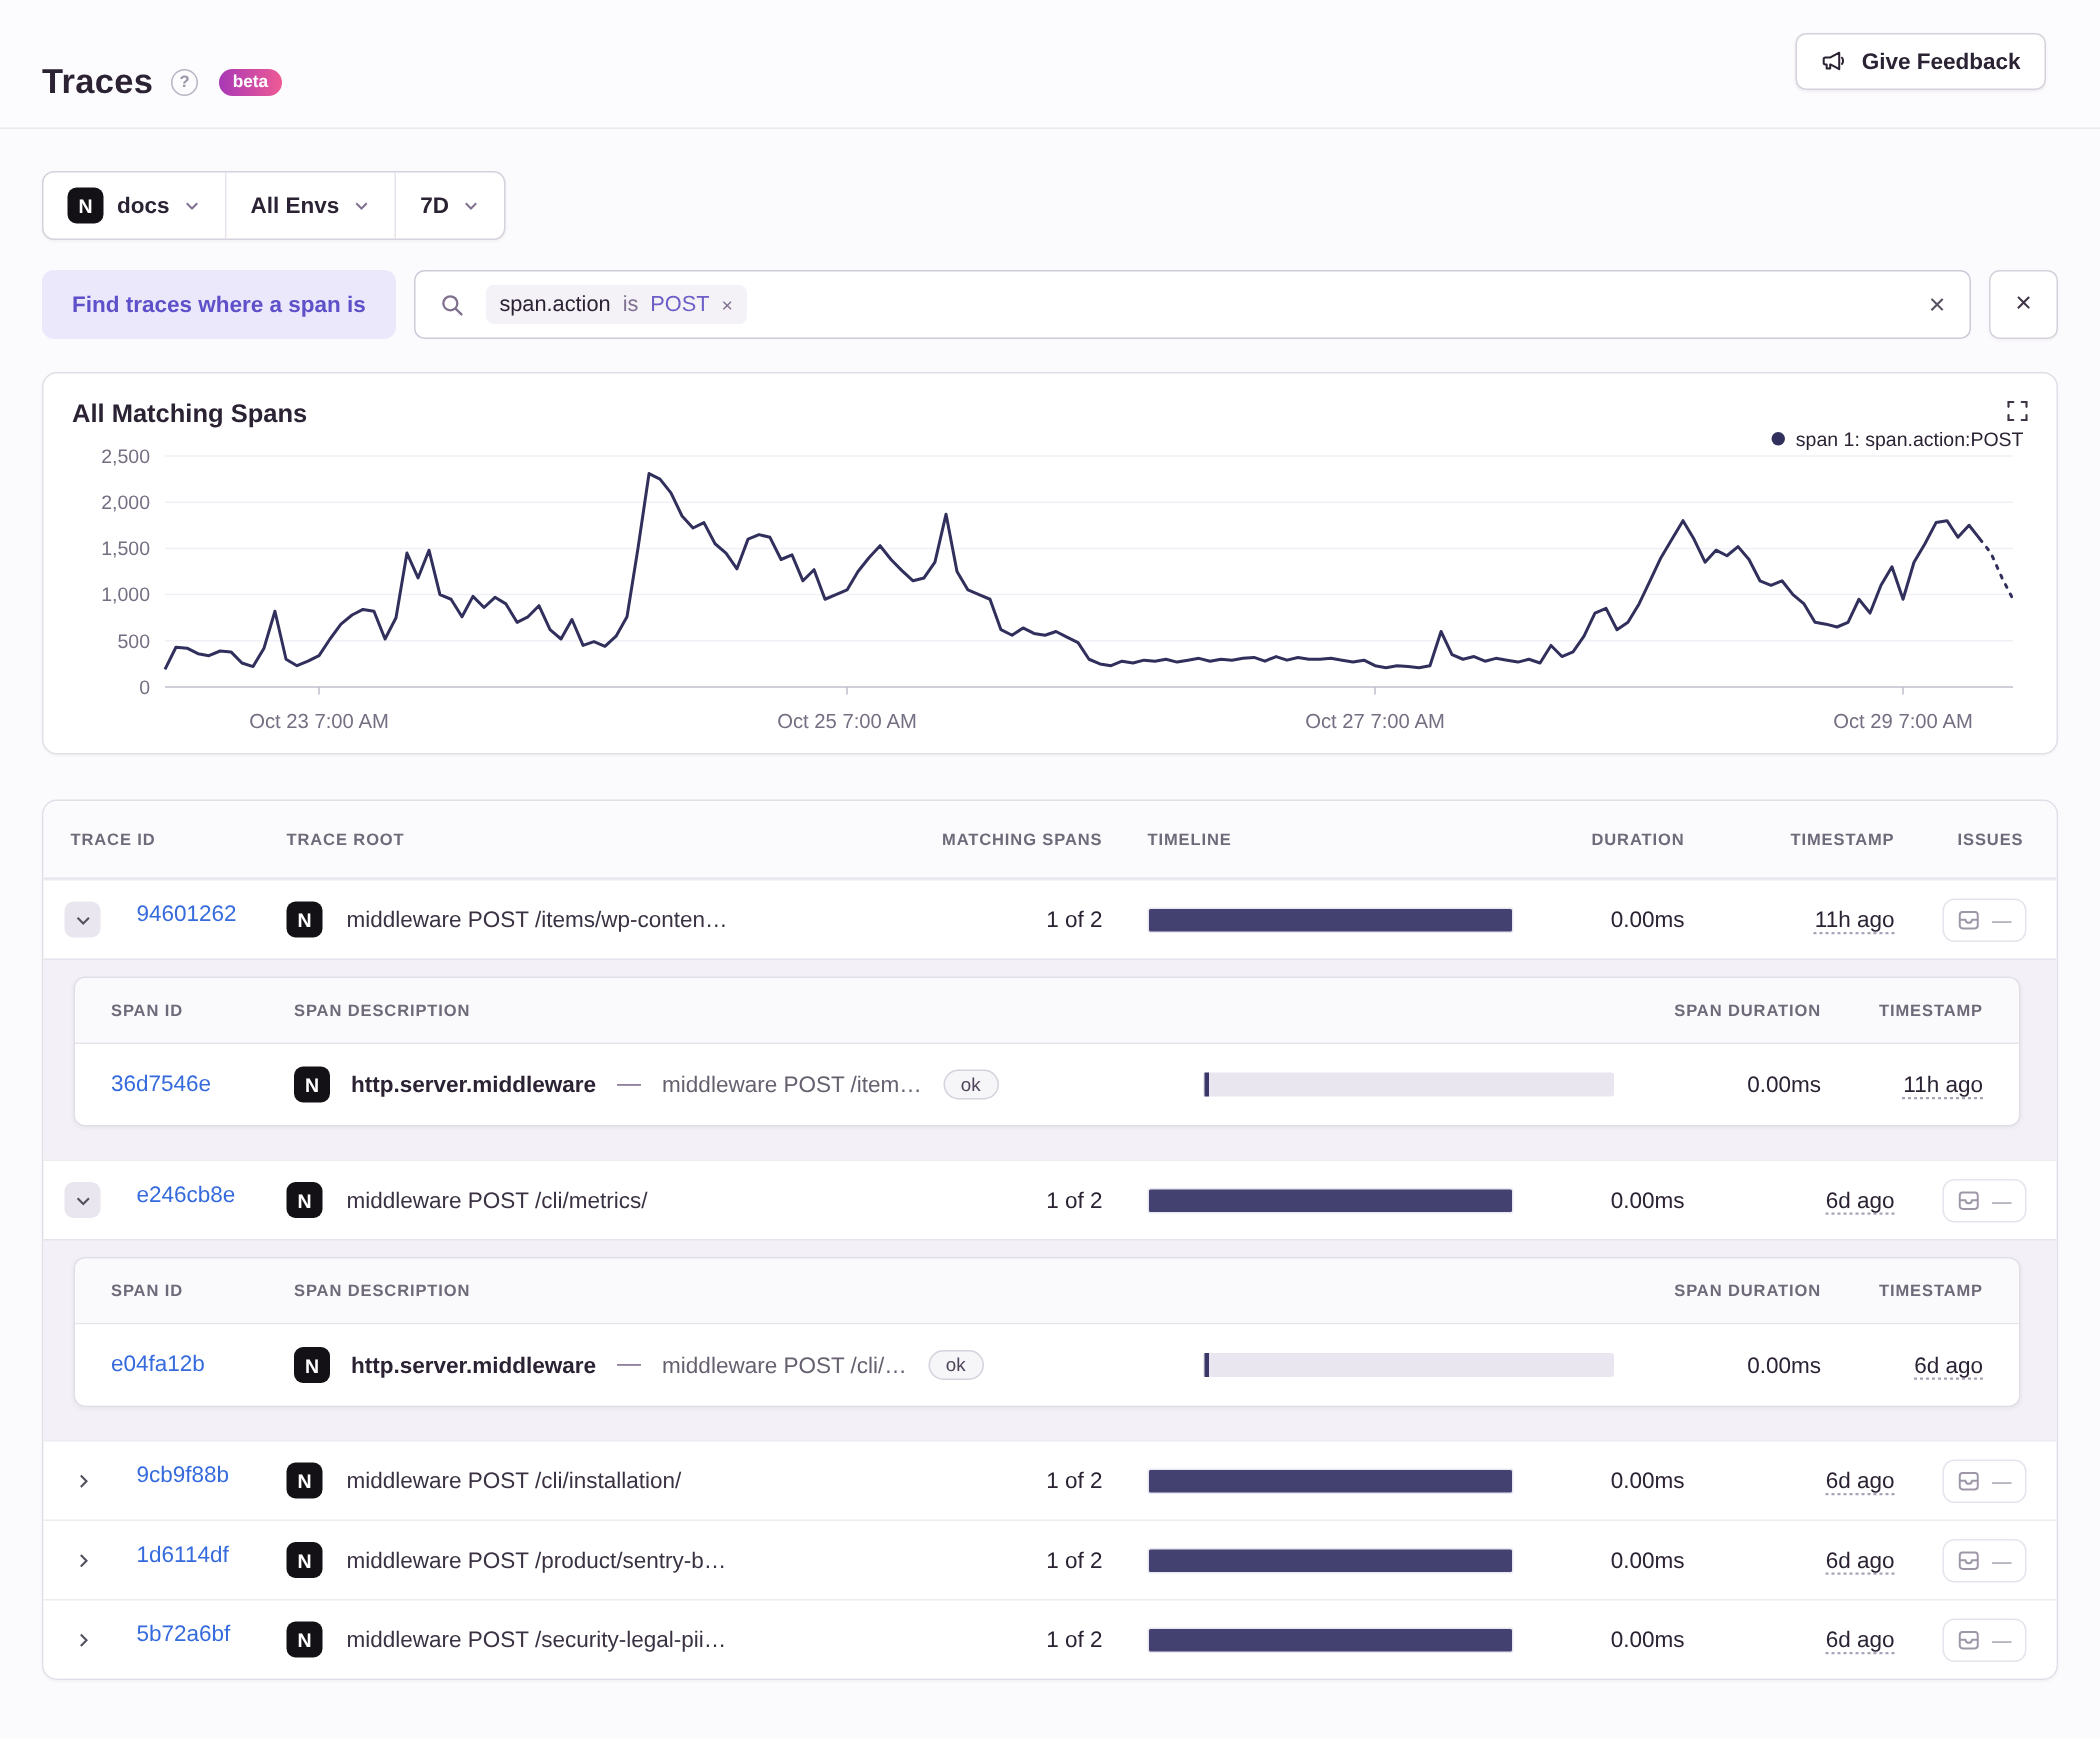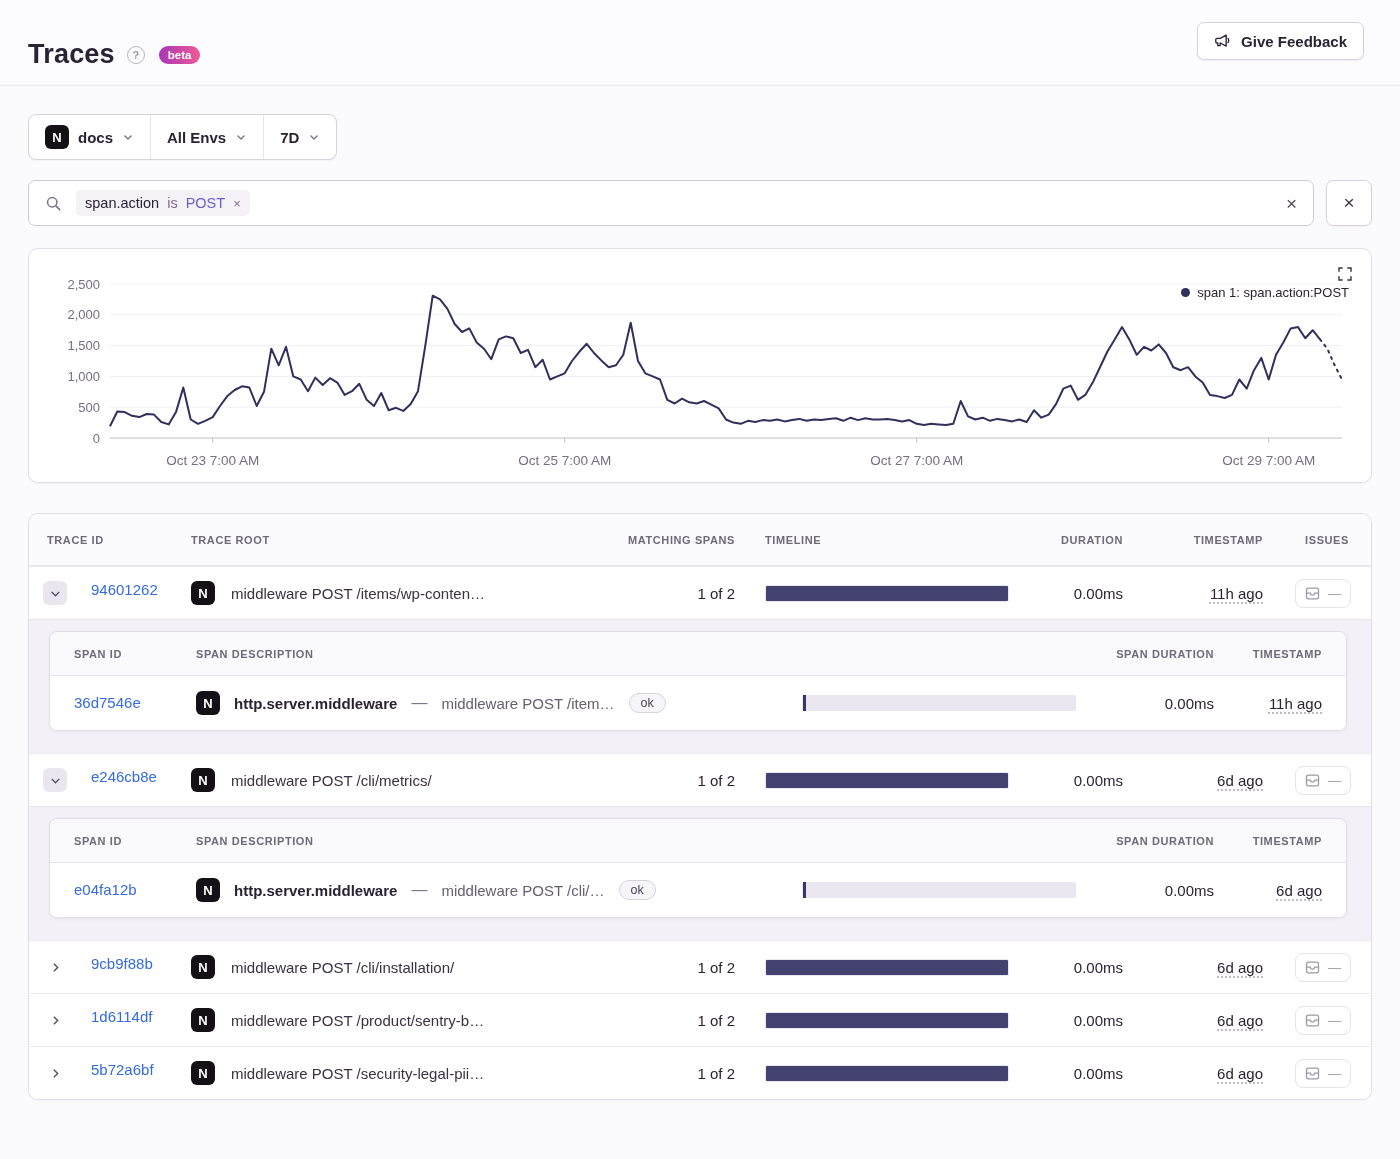--- a/index.html
+++ b/index.html
@@ -8,21 +8,21 @@
     font-family: "Liberation Sans", sans-serif;
     background:#fbfafc; color:#2b2233;
   }
   
   .page-header{
     position:relative; height:86px; padding:24px 36px 0 28px;
     background:#fcfbfd; border-bottom:1px solid #ecea f0;
     border-bottom:1px solid #eceaf0;
     display:flex; align-items:center; gap:10px;
   }
-  .page-title{ font-size:27px; font-weight:bold; letter-spacing:.2px; }
+  .page-title{ font-size:23px; font-weight:bold; letter-spacing:.2px; }
   .help-icon{
     width:18px; height:18px; border:1.5px solid #b9b4c3; border-radius:50%;
     color:#9b94a6; font-size:11px; font-weight:bold;
     display:inline-flex; align-items:center; justify-content:center; margin-left:2px;
   }
   .beta-badge{
     background:linear-gradient(90deg,#a838b6,#ee5a95);
     color:#fff; font-size:11.5px; font-weight:bold;
     padding:3px 9px; border-radius:11px; margin-left:4px;
   }
@@ -213,39 +213,41 @@
         <span>7D</span>
         <svg class="chev-svg" width="12" height="12" viewBox="0 0 24 24" fill="none" stroke-width="2.6">
             <polyline points="5 9 12 16 19 9"></polyline>
           </svg>
       </button>
     </div>
   </div>
 
   
   <div class="query-row">
+    <div class="query-pill">Find traces where a span is</div>
     <div class="search-box">
       <svg width="17" height="17" viewBox="0 0 20 20" fill="none">
         <circle cx="8.5" cy="8.5" r="5.5" stroke="#80708f" stroke-width="1.8"></circle>
         <line x1="12.8" y1="12.8" x2="17.2" y2="17.2" stroke="#80708f" stroke-width="1.8" stroke-linecap="round"></line>
       </svg>
       <span class="token">
         <span class="t-key">span.action</span>
         <span class="t-op">is</span>
         <span class="t-val">POST</span>
         <span class="t-x">×</span>
       </span>
       <span class="search-clear">×</span>
     </div>
     <button class="row-close-btn">×</button>
   </div>
 
 
   
   <section class="chart-panel">
+    <h2 class="chart-title">All Matching Spans</h2>
     <button class="expand-btn">
       <svg width="16" height="16" viewBox="0 0 20 20" fill="none" stroke="#3e3446" stroke-width="1.8" stroke-linecap="round">
         <polyline points="2.5 6.5 2.5 2.5 6.5 2.5"></polyline>
         <polyline points="13.5 2.5 17.5 2.5 17.5 6.5"></polyline>
         <polyline points="17.5 13.5 17.5 17.5 13.5 17.5"></polyline>
         <polyline points="6.5 17.5 2.5 17.5 2.5 13.5"></polyline>
       </svg>
     </button>
     <div class="legend">
       <span class="legend-dot" id="legend-dot" style="background: rgb(49, 47, 92);"></span>

